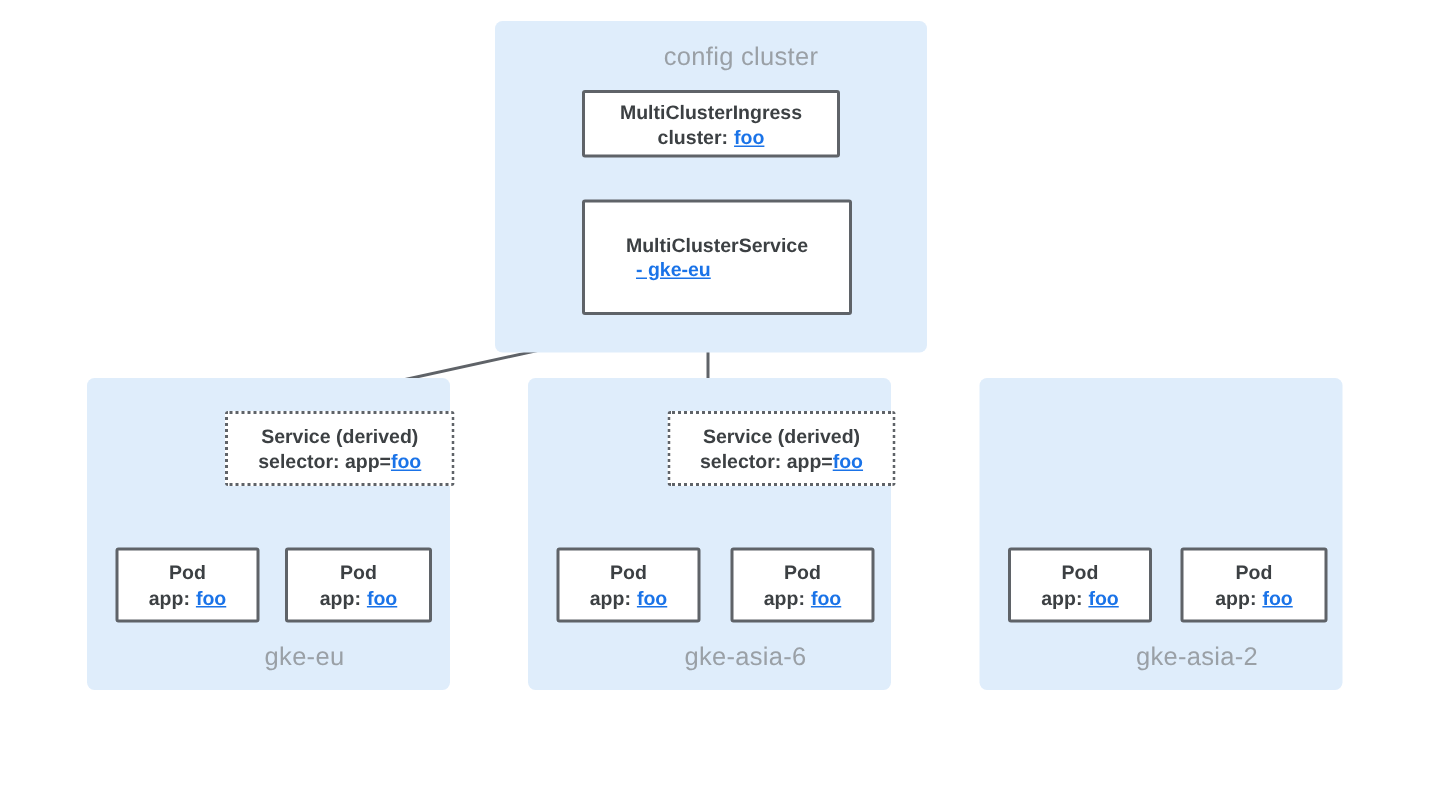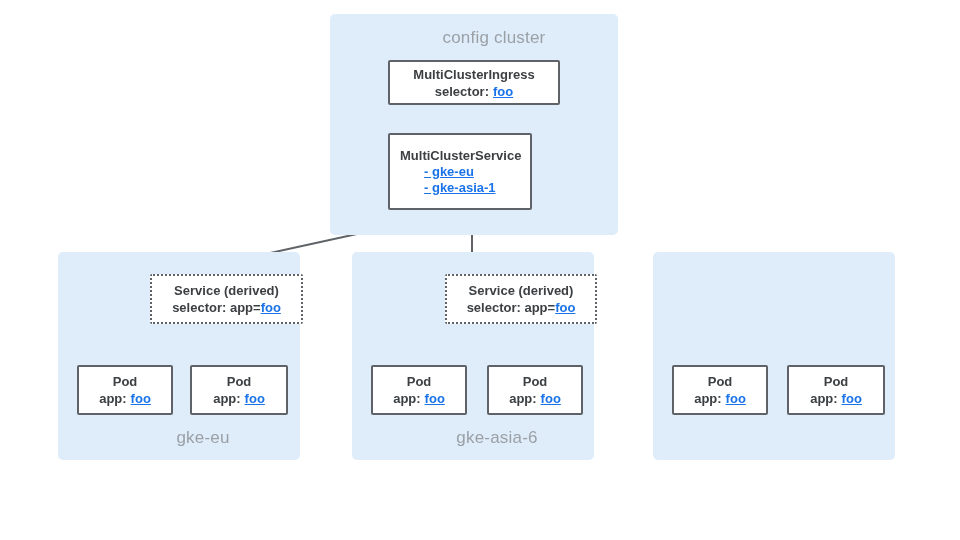--- a/index.html
+++ b/index.html
@@ -70,21 +70,21 @@
     justify-content:center;
     text-align:left;
     padding:4px 10px;
     line-height:16px;
   }
   .node.mcs .mcs-title{text-align:center;}
   .node.mcs .mcs-item{padding-left:8px;margin-left:16px;}
   
   #panel-config{left:330px;top:14px;width:288px;height:221px;}
   #box-mci{left:58px;top:46px;width:172px;height:45px;}
-  #box-mcs{left:58px;top:119px;width:144px;height:77px;}
+  #box-mcs{left:58px;top:119px;width:180px;height:77px;}
   #panel-gke-eu{left:58px;top:252px;width:242px;height:208px;}
   #panel-gke-asia-1{left:352px;top:252px;width:242px;height:208px;}
   #panel-gke-asia-2{left:653px;top:252px;width:242px;height:208px;}
   .svc{left:44px;top:22px;width:153px;height:50px;}
   #panel-gke-asia-1 .svc{left:45px;width:152px;}
   .pod-a{left:19px;top:113px;width:96px;height:50px;}
   .pod-b{left:132px;top:113px;width:98px;height:50px;}
   #panel-gke-asia-1 .pod-b{left:135px;width:96px;}
   #panel-gke-asia-2 .pod-b{left:134px;width:98px;}
   .edge{fill:none;}
@@ -116,28 +116,27 @@
     <line class="edge dashed" x1="473" y1="326" x2="432" y2="356" marker-end="url(#arrow-light)"></line>
     <line class="edge dashed" x1="473" y1="326" x2="521" y2="357" marker-end="url(#arrow-light)"></line>
   </svg>
 
   <section class="panel" id="panel-config">
     <div class="panel-title">config cluster</div>
 
     <div class="node" id="box-mci">
       <div>MultiClusterIngress</div>
       <div>
-        <span>selector:</span><span class="blue gap">foo</span>
+        <span>cluster:</span><span class="blue gap">foo</span>
       </div>
     </div>
 
     <div class="node mcs" id="box-mcs">
       <div class="mcs-title">MultiClusterService</div>
       <div class="mcs-item blue">- gke-eu</div>
-      <div class="mcs-item blue">- gke-asia-1</div>
     </div>
   </section>
 
   <section class="panel" id="panel-gke-eu">
     <div class="node dotted svc">
       <div>Service (derived)</div>
       <div>
         <span>selector: app=</span><span class="blue">foo</span>
       </div>
     </div>
@@ -184,15 +183,16 @@
       <div>
         <span>app:</span><span class="blue gap">foo</span>
       </div>
     </div>
     <div class="node pod-b">
       <div>Pod</div>
       <div>
         <span>app:</span><span class="blue gap">foo</span>
       </div>
     </div>
+    <div class="panel-label">gke-asia-2</div>
   </section>
 
 </div>
 
 </body></html>

